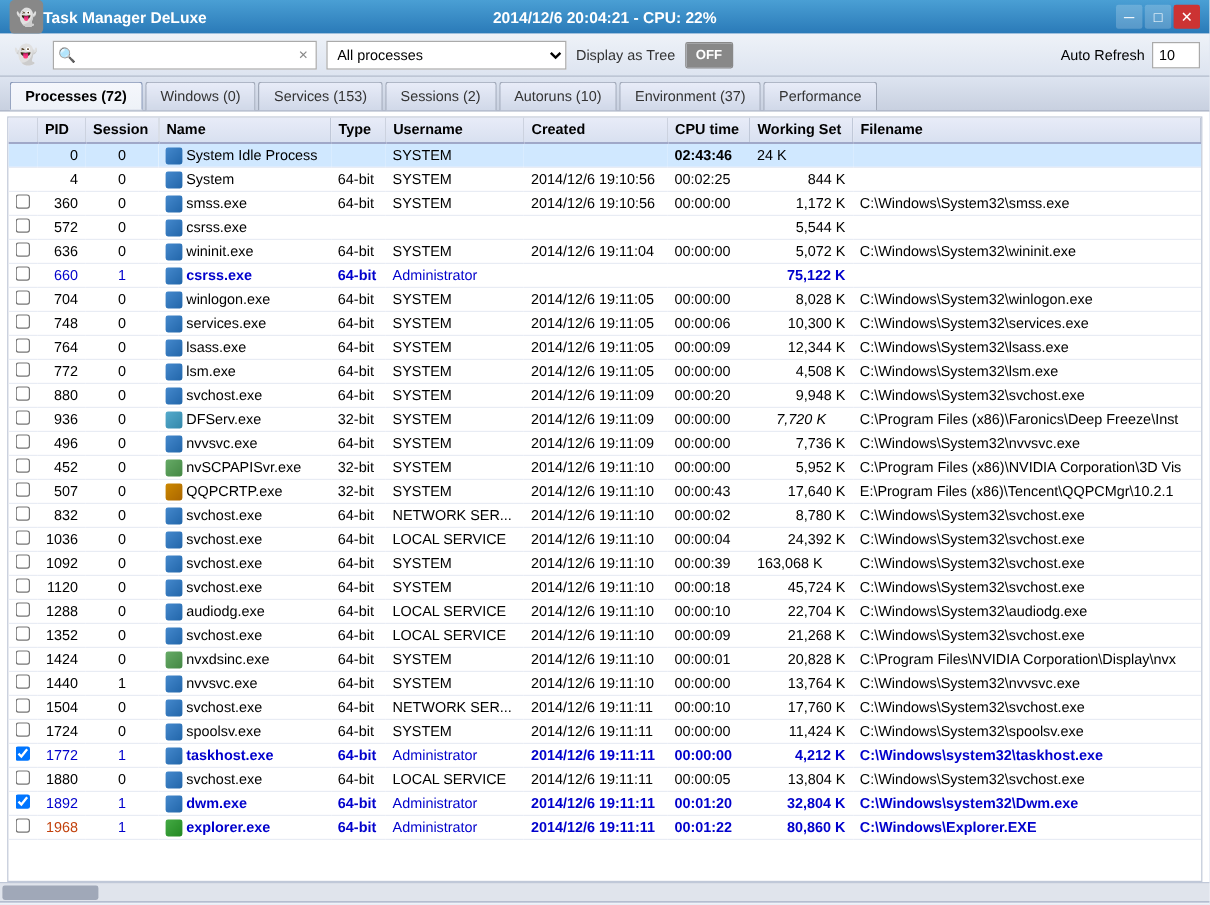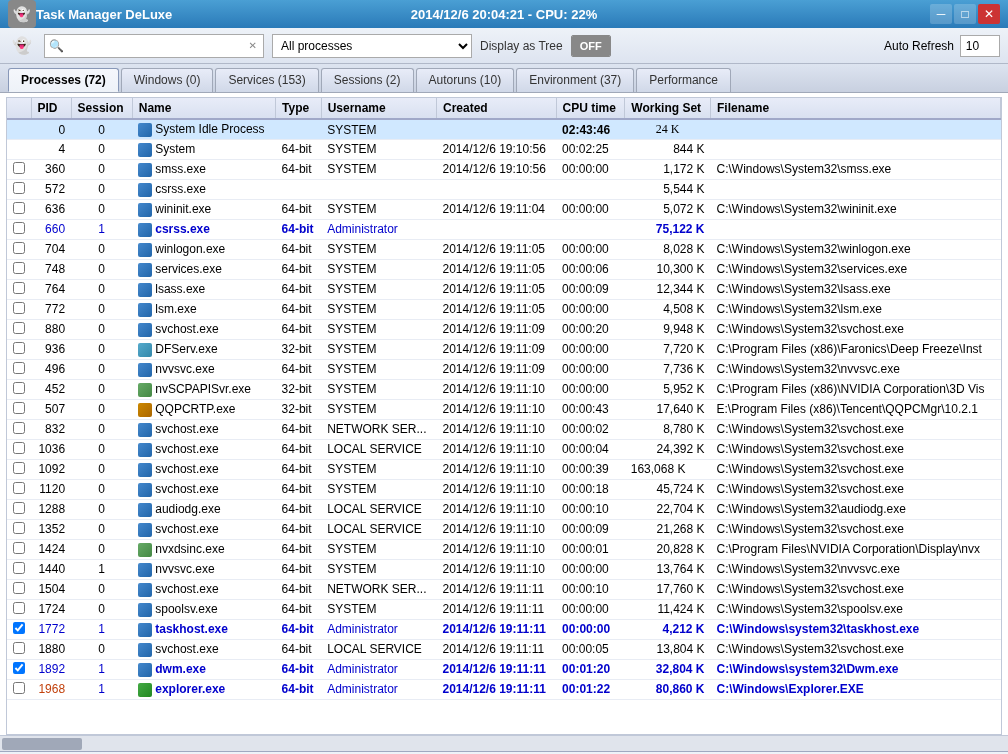--- a/index.html
+++ b/index.html
@@ -261,21 +261,21 @@
       <tbody id="table-body">
       <tr style="background: rgb(208, 232, 255);">
             <td class="checkbox-cell"></td>
             <td class="pid">0</td>
             <td class="session">0</td>
             <td><span class="proc-icon sys"></span><span>System Idle Process</span></td>
             <td></td>
             <td>SYSTEM</td>
             <td></td>
             <td style="font-weight: bold;">02:43:46</td>
-            <td style="text-align: center; font-family: Liberation Serif, serif;">24 K</td>
+            <td style="text-align: left;">24 K</td>
             <td style="max-width: 300px; overflow: hidden; text-overflow: ellipsis;"></td>
           </tr>
           <tr>
             <td class="checkbox-cell"></td>
             <td class="pid">4</td>
             <td class="session">0</td>
             <td><span class="proc-icon sys"></span><span>System</span></td>
             <td>64-bit</td>
             <td>SYSTEM</td>
             <td>2014/12/6 19:10:56</td>
@@ -393,21 +393,21 @@
           </tr>
           <tr>
             <td class="checkbox-cell"><input type="checkbox" style=""></td>
             <td class="pid">936</td>
             <td class="session">0</td>
             <td><span class="proc-icon freeze"></span><span>DFServ.exe</span></td>
             <td>32-bit</td>
             <td>SYSTEM</td>
             <td>2014/12/6 19:11:09</td>
             <td>00:00:00</td>
-            <td style="text-align: right;">7,720 K</td>
+            <td style="text-align: center; font-style: italic;">7,720 K</td>
             <td style="max-width: 300px; overflow: hidden; text-overflow: ellipsis;">C:\Program Files (x86)\Faronics\Deep Freeze\Inst</td>
           </tr>
           <tr>
             <td class="checkbox-cell"><input type="checkbox" style=""></td>
             <td class="pid">496</td>
             <td class="session">0</td>
             <td><span class="proc-icon sys"></span><span>nvvsvc.exe</span></td>
             <td>64-bit</td>
             <td>SYSTEM</td>
             <td>2014/12/6 19:11:09</td>

